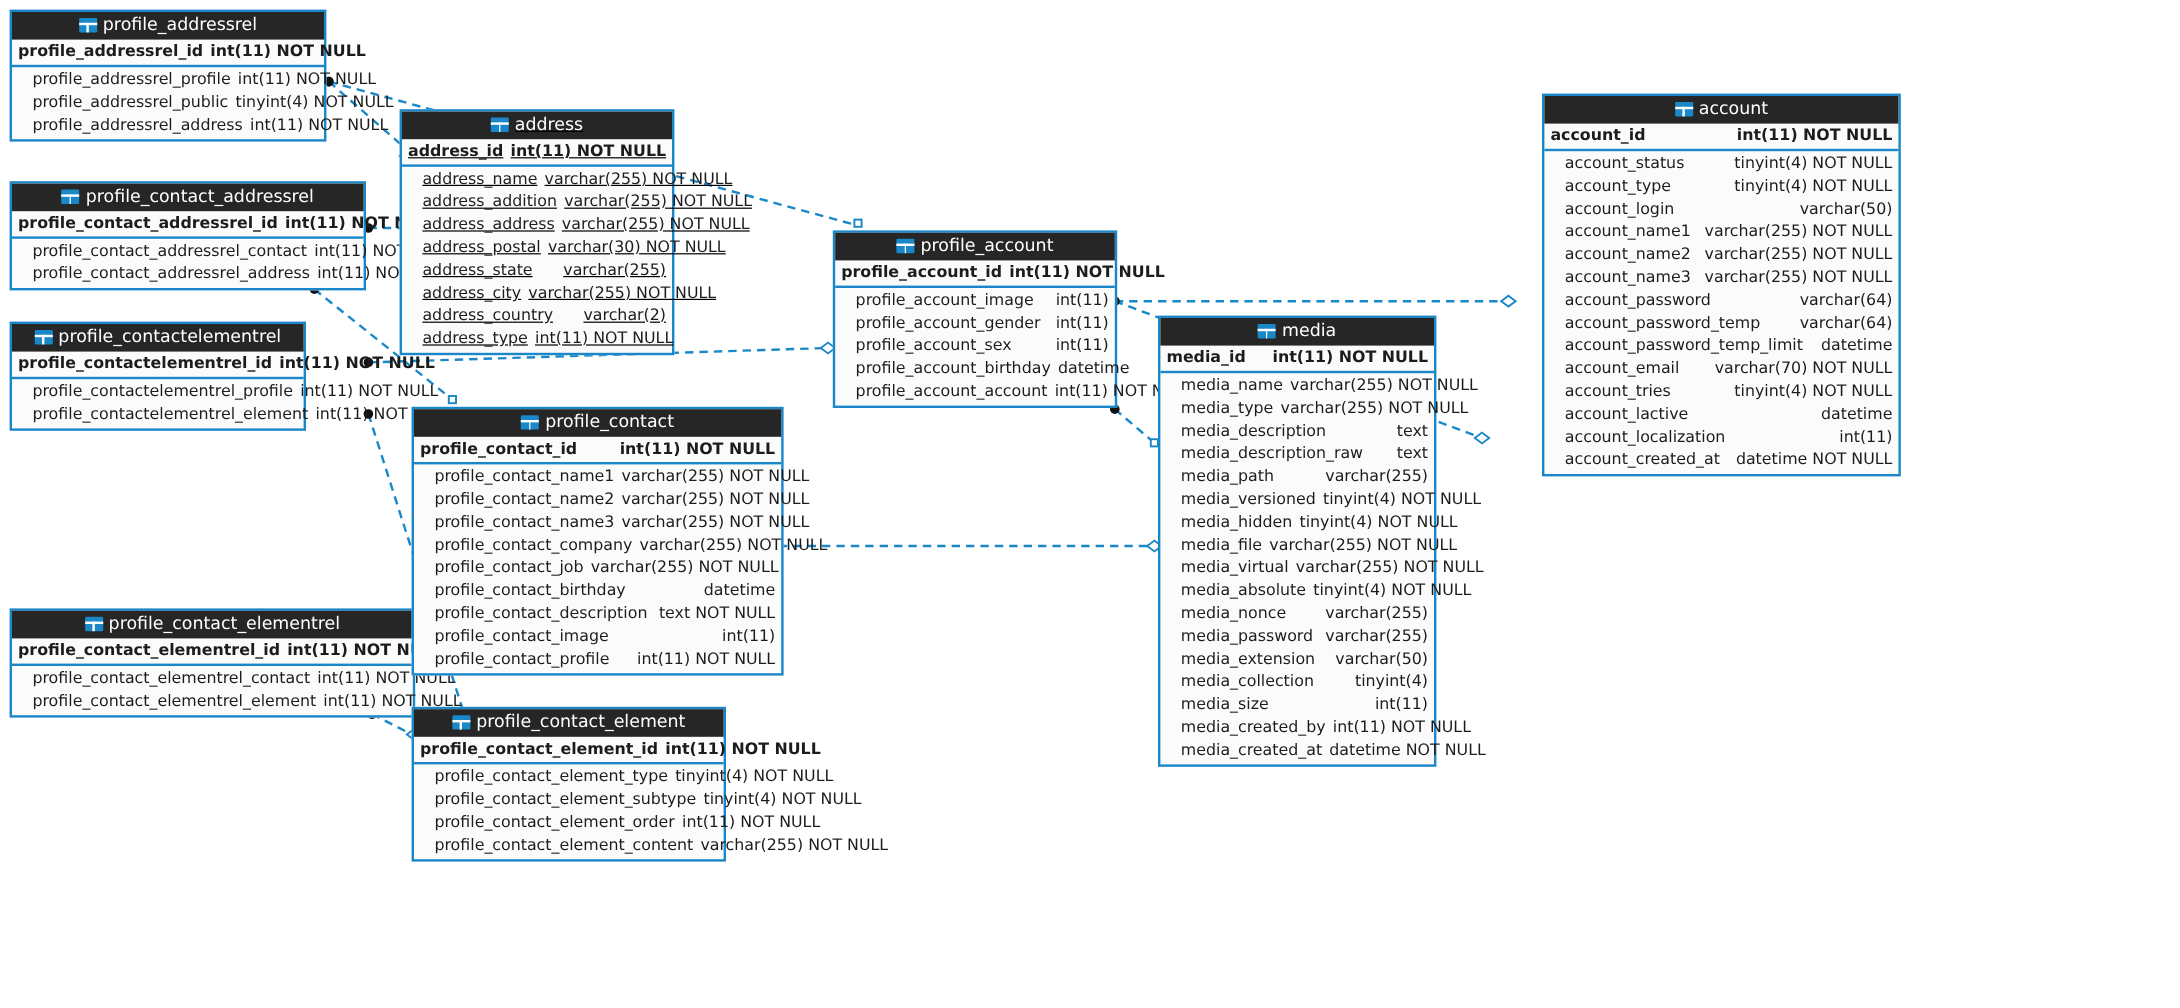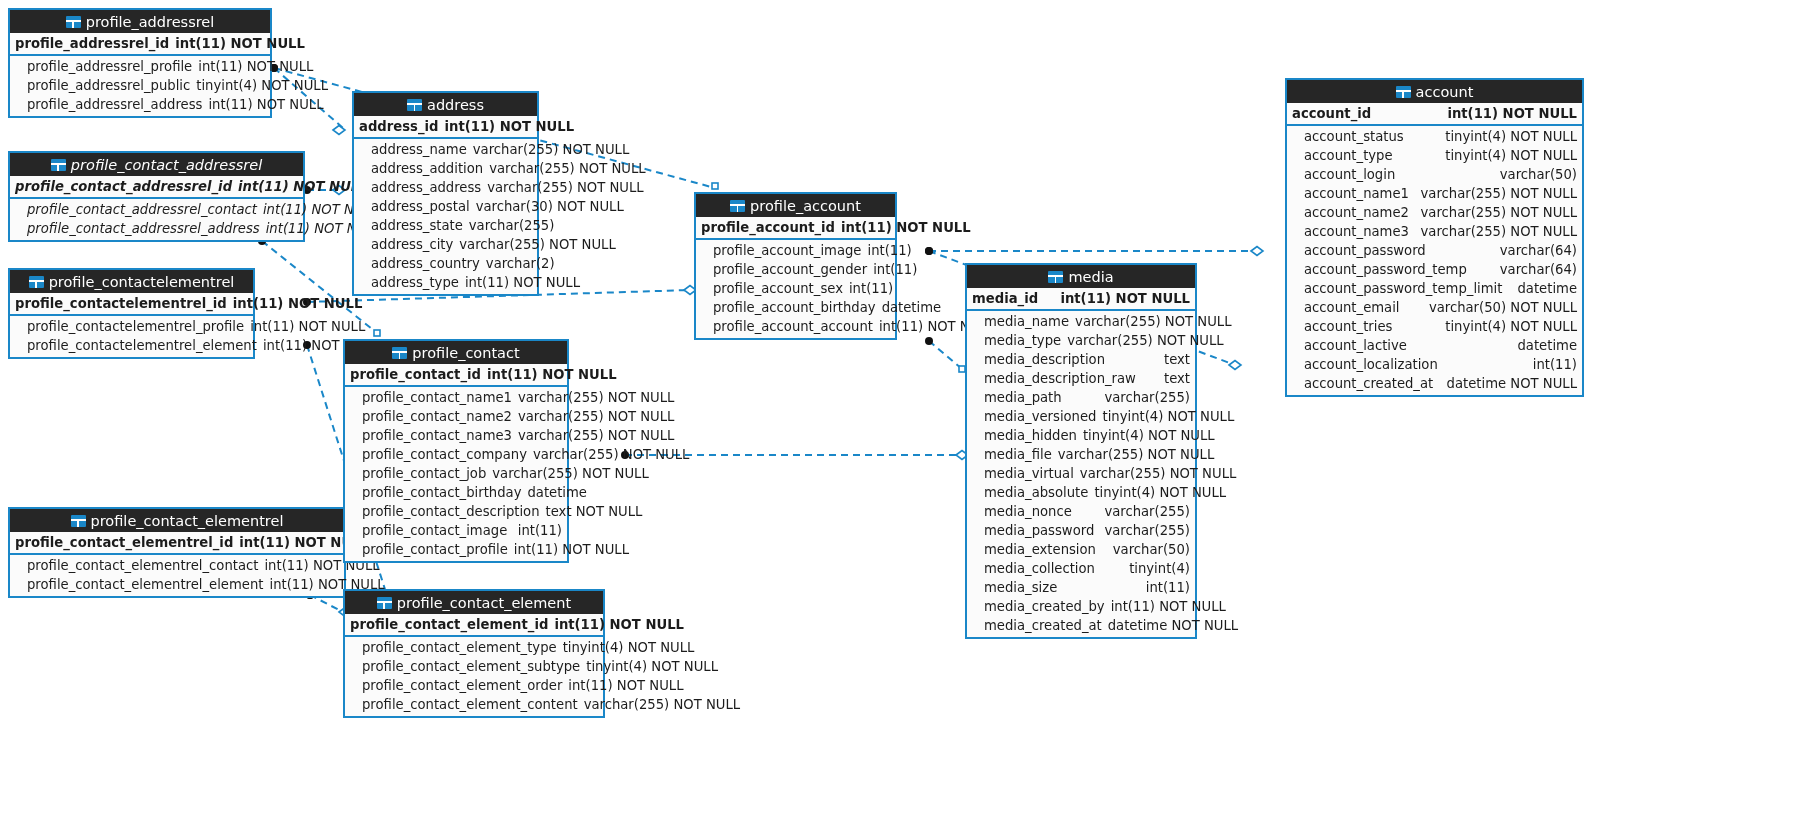--- a/index.html
+++ b/index.html
@@ -166,21 +166,21 @@
         <div class="row">
           <span class="col">profile_addressrel_public</span>
           <span class="typ">tinyint(4) NOT NULL</span>
         </div>
         <div class="row">
           <span class="col">profile_addressrel_address</span>
           <span class="typ">int(11) NOT NULL</span>
         </div>
       </div>
     </div>
-    <div class="tbl" style="left: 8px; top: 151px; width: 297px; font-style: italic;">
+    <div class="tbl" style="left: 8px; top: 151px; width: 297px;">
       <div class="tbl-head"><span class="ticon"></span><span class="tname">profile_contact_addressrel</span></div>
       <div class="pk-row">
         <div class="row">
           <span class="col">profile_contact_addressrel_id</span>
           <span class="typ">int(11) NOT NULL</span>
         </div>
       </div>
       <div class="body-rows">
         <div class="row">
           <span class="col">profile_contact_addressrel_contact</span>
@@ -223,21 +223,21 @@
         <div class="row">
           <span class="col">profile_contact_elementrel_contact</span>
           <span class="typ">int(11) NOT NULL</span>
         </div>
         <div class="row">
           <span class="col">profile_contact_elementrel_element</span>
           <span class="typ">int(11) NOT NULL</span>
         </div>
       </div>
     </div>
-    <div class="tbl" style="left: 352px; top: 91px; width: 187px;">
+    <div class="tbl" style="left: 333px; top: 91px; width: 229px; text-decoration: underline;">
       <div class="tbl-head"><span class="ticon"></span><span class="tname">address</span></div>
       <div class="pk-row">
         <div class="row">
           <span class="col">address_id</span>
           <span class="typ">int(11) NOT NULL</span>
         </div>
       </div>
       <div class="body-rows">
         <div class="row">
           <span class="col">address_name</span>
@@ -266,21 +266,21 @@
         <div class="row">
           <span class="col">address_country</span>
           <span class="typ">varchar(2)</span>
         </div>
         <div class="row">
           <span class="col">address_type</span>
           <span class="typ">int(11) NOT NULL</span>
         </div>
       </div>
     </div>
-    <div class="tbl" style="left: 343px; top: 339px; width: 226px;">
+    <div class="tbl" style="left: 343px; top: 339px; width: 310px;">
       <div class="tbl-head"><span class="ticon"></span><span class="tname">profile_contact</span></div>
       <div class="pk-row">
         <div class="row">
           <span class="col">profile_contact_id</span>
           <span class="typ">int(11) NOT NULL</span>
         </div>
       </div>
       <div class="body-rows">
         <div class="row">
           <span class="col">profile_contact_name1</span>
@@ -340,21 +340,21 @@
         <div class="row">
           <span class="col">profile_contact_element_order</span>
           <span class="typ">int(11) NOT NULL</span>
         </div>
         <div class="row">
           <span class="col">profile_contact_element_content</span>
           <span class="typ">varchar(255) NOT NULL</span>
         </div>
       </div>
     </div>
-    <div class="tbl" style="left: 694px; top: 192px; width: 203px;">
+    <div class="tbl" style="left: 694px; top: 192px; width: 237px;">
       <div class="tbl-head"><span class="ticon"></span><span class="tname">profile_account</span></div>
       <div class="pk-row">
         <div class="row">
           <span class="col">profile_account_id</span>
           <span class="typ">int(11) NOT NULL</span>
         </div>
       </div>
       <div class="body-rows">
         <div class="row">
           <span class="col">profile_account_image</span>
@@ -497,21 +497,21 @@
         <div class="row">
           <span class="col">account_password_temp</span>
           <span class="typ">varchar(64)</span>
         </div>
         <div class="row">
           <span class="col">account_password_temp_limit</span>
           <span class="typ">datetime</span>
         </div>
         <div class="row">
           <span class="col">account_email</span>
-          <span class="typ">varchar(50) NOT NULL</span>
+          <span class="typ">varchar(70) NOT NULL</span>
         </div>
         <div class="row">
           <span class="col">account_tries</span>
           <span class="typ">tinyint(4) NOT NULL</span>
         </div>
         <div class="row">
           <span class="col">account_lactive</span>
           <span class="typ">datetime</span>
         </div>
         <div class="row">

